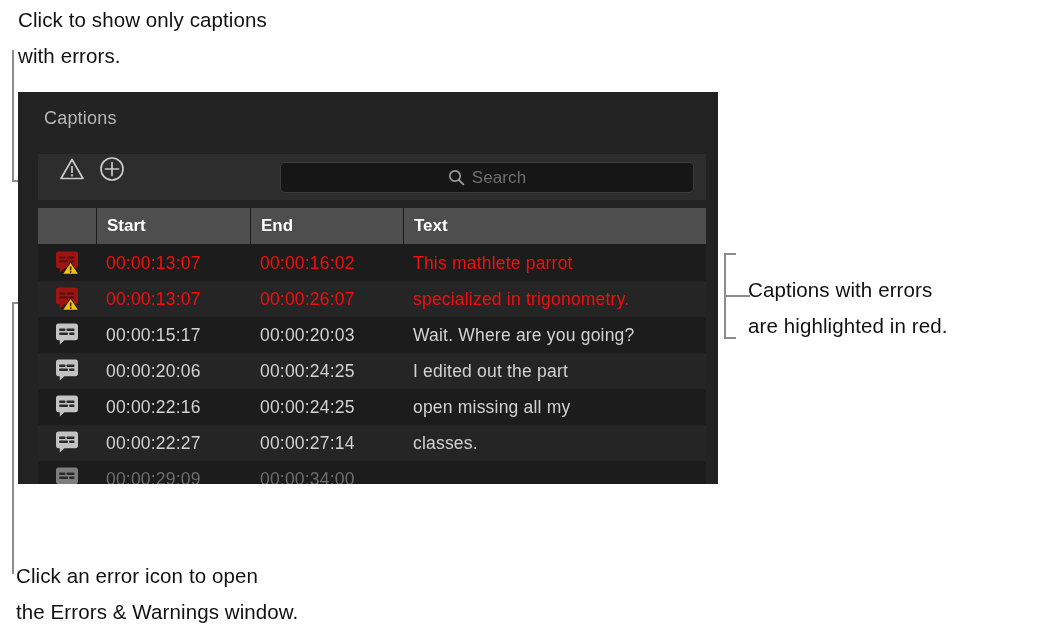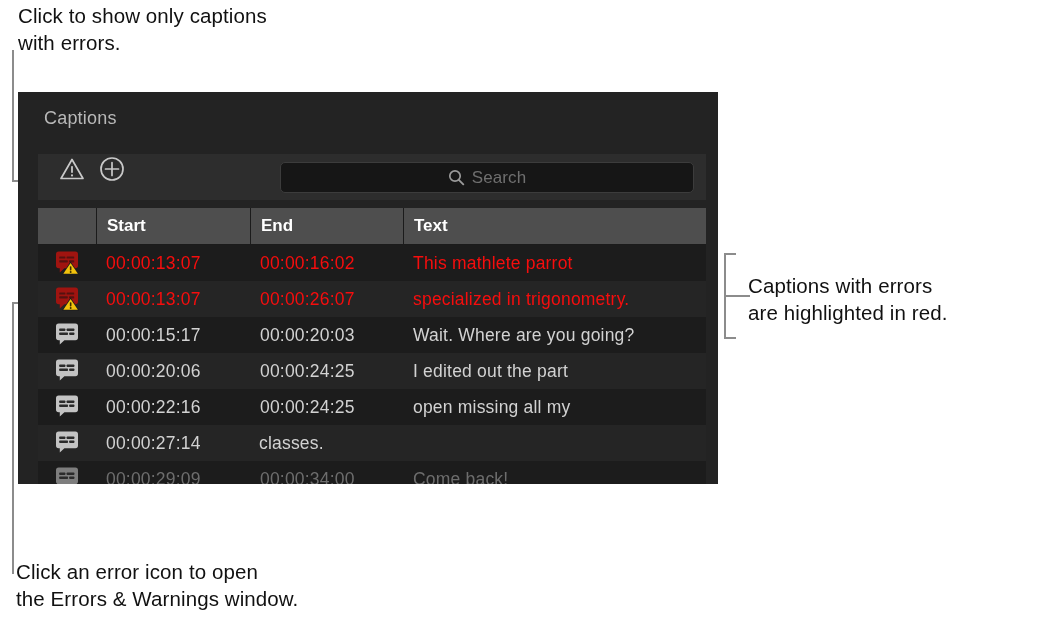--- a/index.html
+++ b/index.html
@@ -14,21 +14,21 @@
     overflow: hidden;
     font-family: "Liberation Sans", sans-serif;
     -webkit-font-smoothing: antialiased;
   }
 
   
   .annot {
     position: absolute;
     color: #111111;
     font-size: 20.5px;
-    line-height: 27px;
+    line-height: 36px;
     font-family: "Liberation Sans", sans-serif;
     white-space: pre-line;
     letter-spacing: 0.1px;
   }
   #annot-top    { left: 18px;  top: 2px;   width: 400px; }
   #annot-right  { left: 748px; top: 272px; width: 290px; }
   #annot-bottom { left: 16px;  top: 558px; width: 440px; }
 
   
   .leader {
@@ -321,34 +321,34 @@
   <svg class="cap-icon" viewBox="0 0 26 24">
     <path d="M2 3.2 a2.6 2.6 0 0 1 2.6 -2.6 h16.8 a2.6 2.6 0 0 1 2.6 2.6 v11.4
              a2.6 2.6 0 0 1 -2.6 2.6 h-11 l-4.6 4.4 v-4.4 h-1.2
              a2.6 2.6 0 0 1 -2.6 -2.6 z" fill="#c3c3c3"></path>
     <rect x="5.2" y="5.6" width="6.2" height="2.3" rx="0.7" fill="#2b2b2b"></rect>
     <rect x="12.6" y="5.6" width="7.8" height="2.3" rx="0.7" fill="#2b2b2b"></rect>
     <rect x="5.2" y="9.6" width="8.8" height="2.3" rx="0.7" fill="#2b2b2b"></rect>
     <rect x="15.2" y="9.6" width="5.2" height="2.3" rx="0.7" fill="#2b2b2b"></rect>
   </svg>
           </div>
+          <div class="cell col-start">00:00:22:27</div>
           <div class="cell col-end">00:00:27:14</div>
           <div class="cell col-text">classes.</div>
         </div>
         <div class="row dim">
           <div class="cell col-icon">
   <svg class="cap-icon" viewBox="0 0 26 24">
     <path d="M2 3.2 a2.6 2.6 0 0 1 2.6 -2.6 h16.8 a2.6 2.6 0 0 1 2.6 2.6 v11.4
              a2.6 2.6 0 0 1 -2.6 2.6 h-11 l-4.6 4.4 v-4.4 h-1.2
              a2.6 2.6 0 0 1 -2.6 -2.6 z" fill="#7e7e7e"></path>
     <rect x="5.2" y="5.6" width="6.2" height="2.3" rx="0.7" fill="#2b2b2b"></rect>
     <rect x="12.6" y="5.6" width="7.8" height="2.3" rx="0.7" fill="#2b2b2b"></rect>
     <rect x="5.2" y="9.6" width="8.8" height="2.3" rx="0.7" fill="#2b2b2b"></rect>
     <rect x="15.2" y="9.6" width="5.2" height="2.3" rx="0.7" fill="#2b2b2b"></rect>
   </svg>
           </div>
           <div class="cell col-start">00:00:29:09</div>
           <div class="cell col-end">00:00:34:00</div>
-          <div class="cell col-text">Come back!</div>
         </div>
       </div>
   </div>
 </div>
 
 </body></html>

